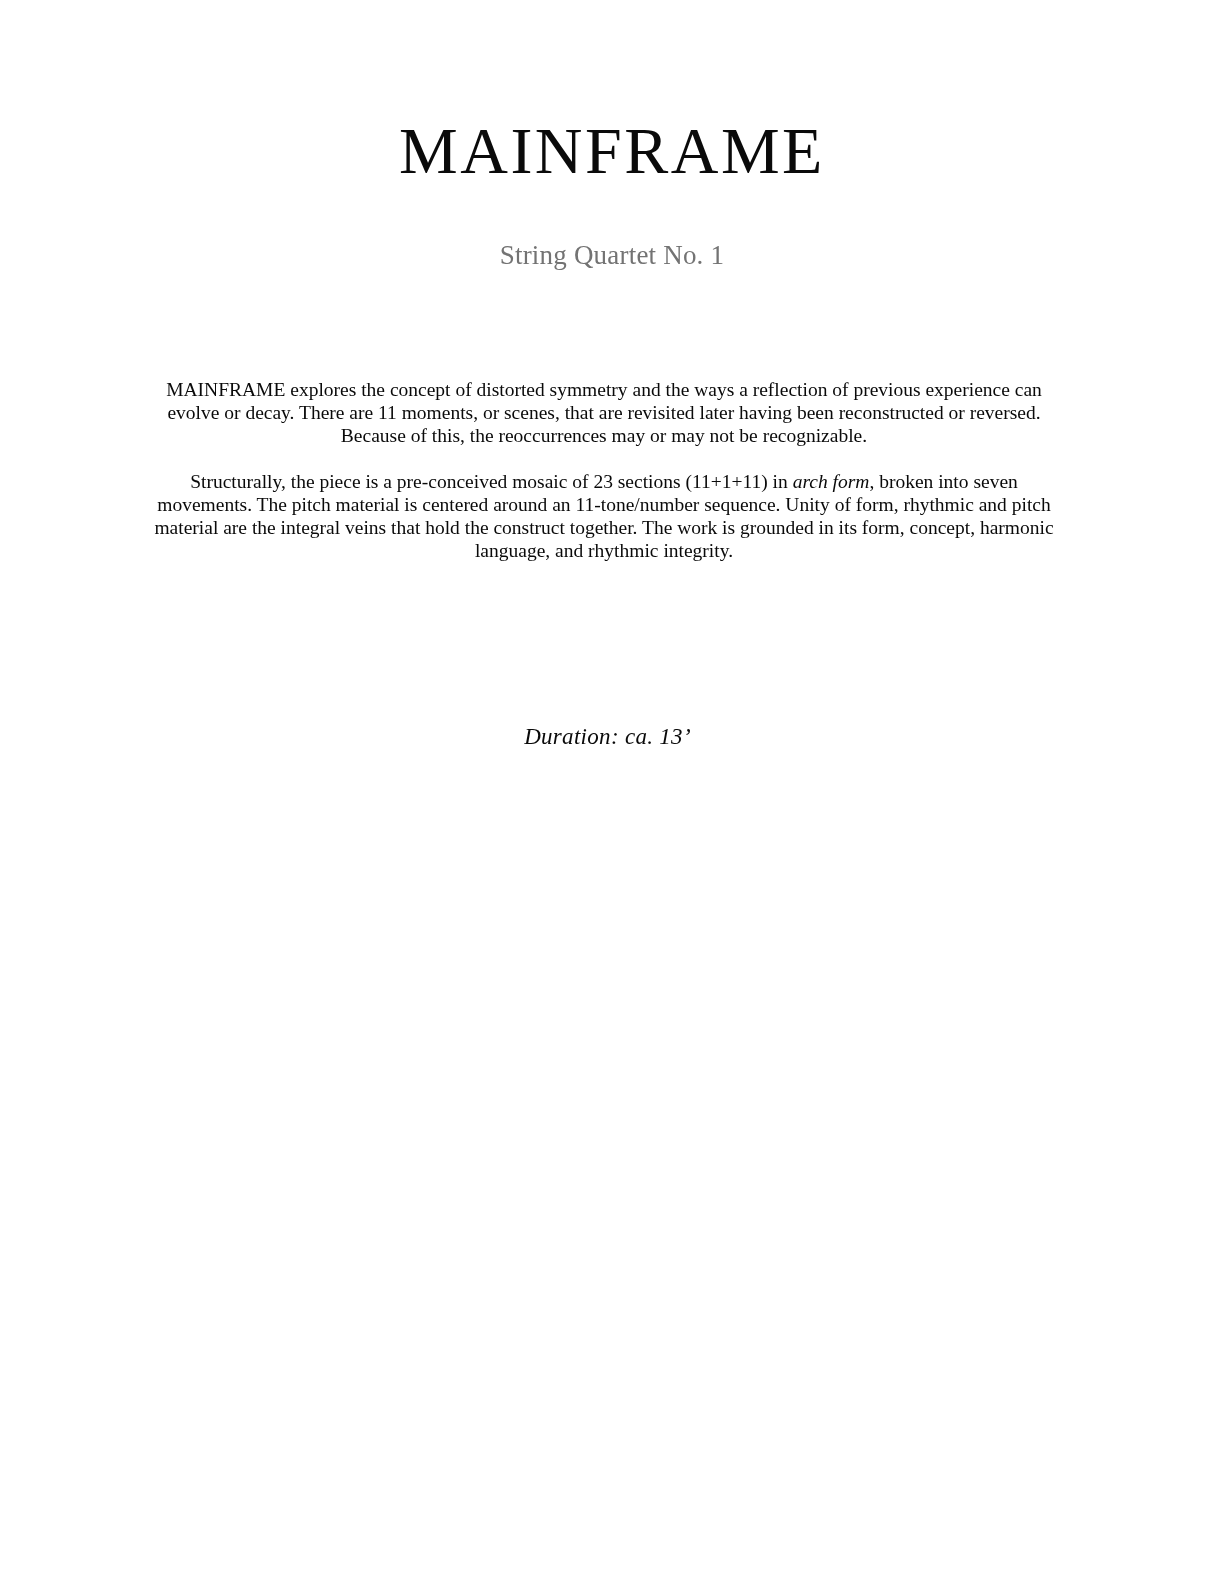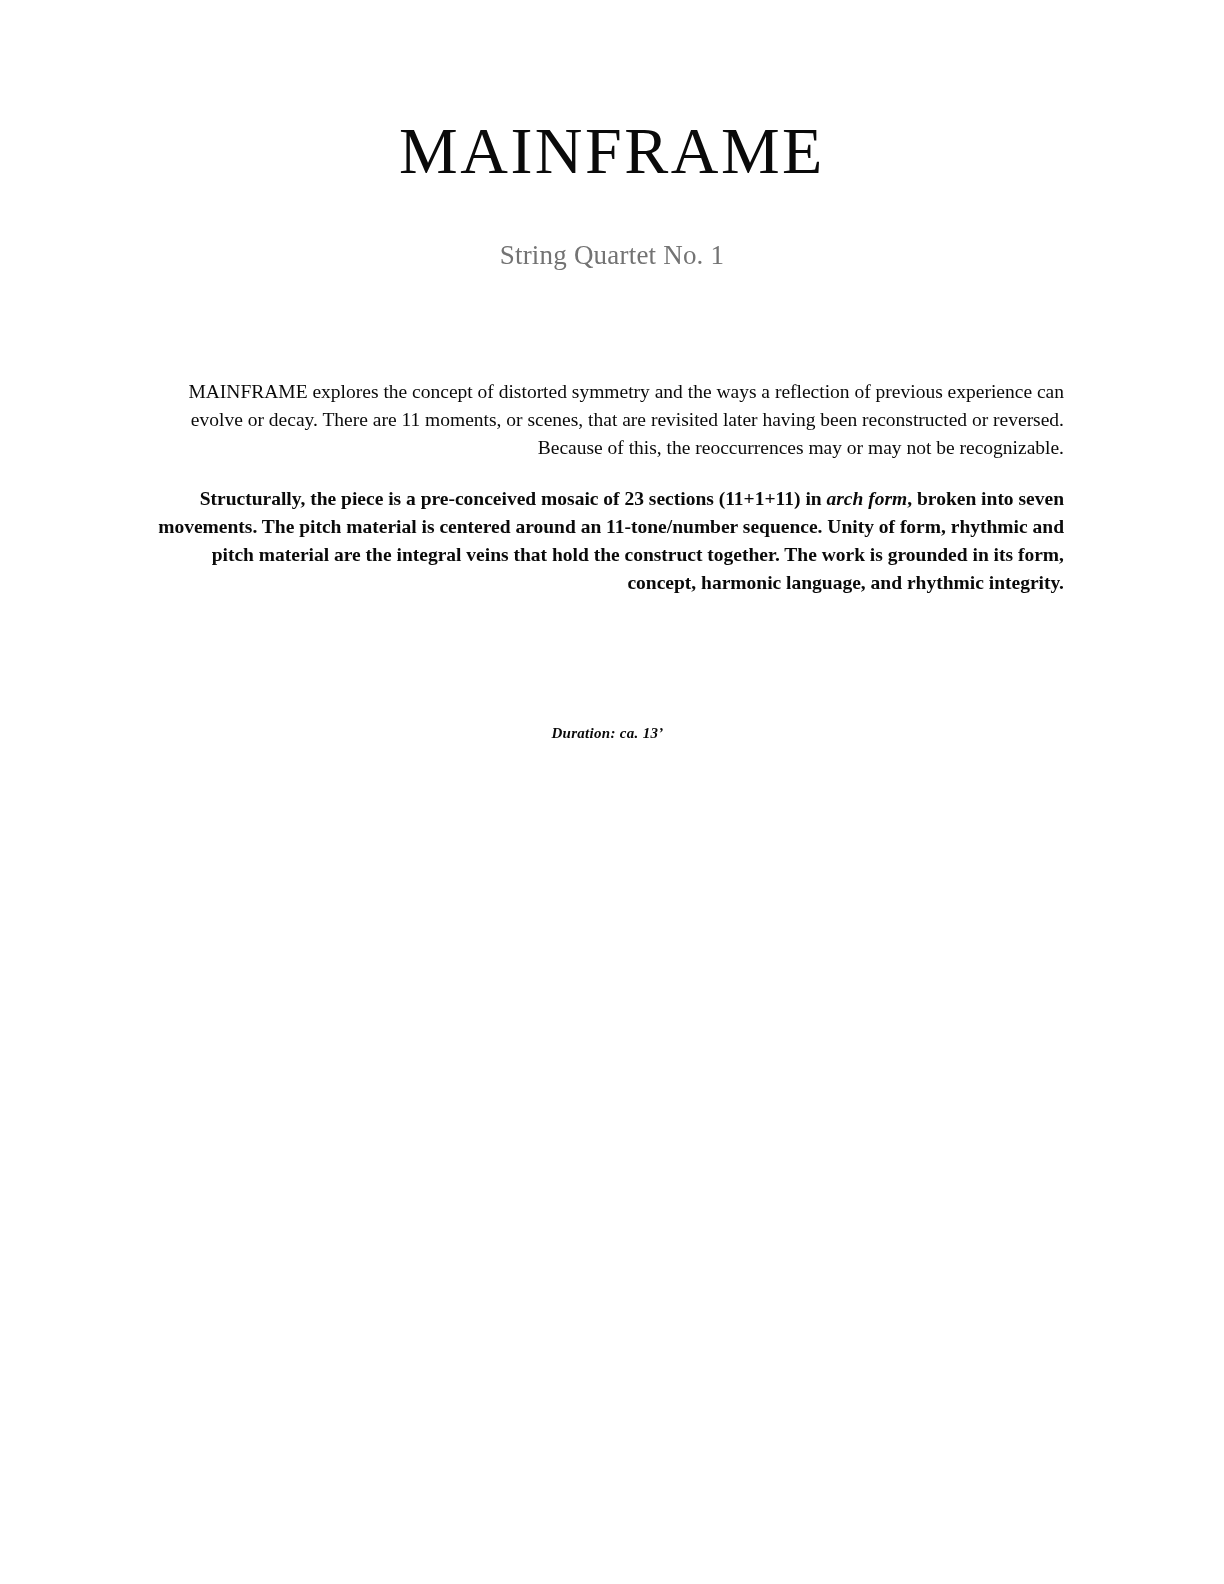--- a/index.html
+++ b/index.html
@@ -50,46 +50,45 @@
 
   
   .program-note {
     position: absolute;
     top: 378px;
     left: 144px;
     width: 920px;
   }
   .note-para {
     font-size: 19.5px;
-    line-height: 28px;
+    line-height: 23px;
     margin: 0 0 23px 0;
-    text-align: right;
+    text-align: center;
     color: #0a0a0a;
   }
   .note-para:last-child {
     margin-bottom: 15px;
-    font-weight: bold;
   }
   .it {
     font-style: italic;
   }
 
   
   .duration {
     position: absolute;
     top: 724px;
     left: 0;
     width: 1224px;
     text-align: center;
   }
   .duration-text {
     display: inline-block;
-    font-size: 15px;
+    font-size: 23px;
     line-height: 1.1;
-    font-weight: 700;
+    font-weight: 400;
     font-style: italic;
     letter-spacing: 0.3px;
     color: #0a0a0a;
     margin-left: -9px;
   }
 
   
   .copyright {
     position: absolute;
     top: 1392px;

